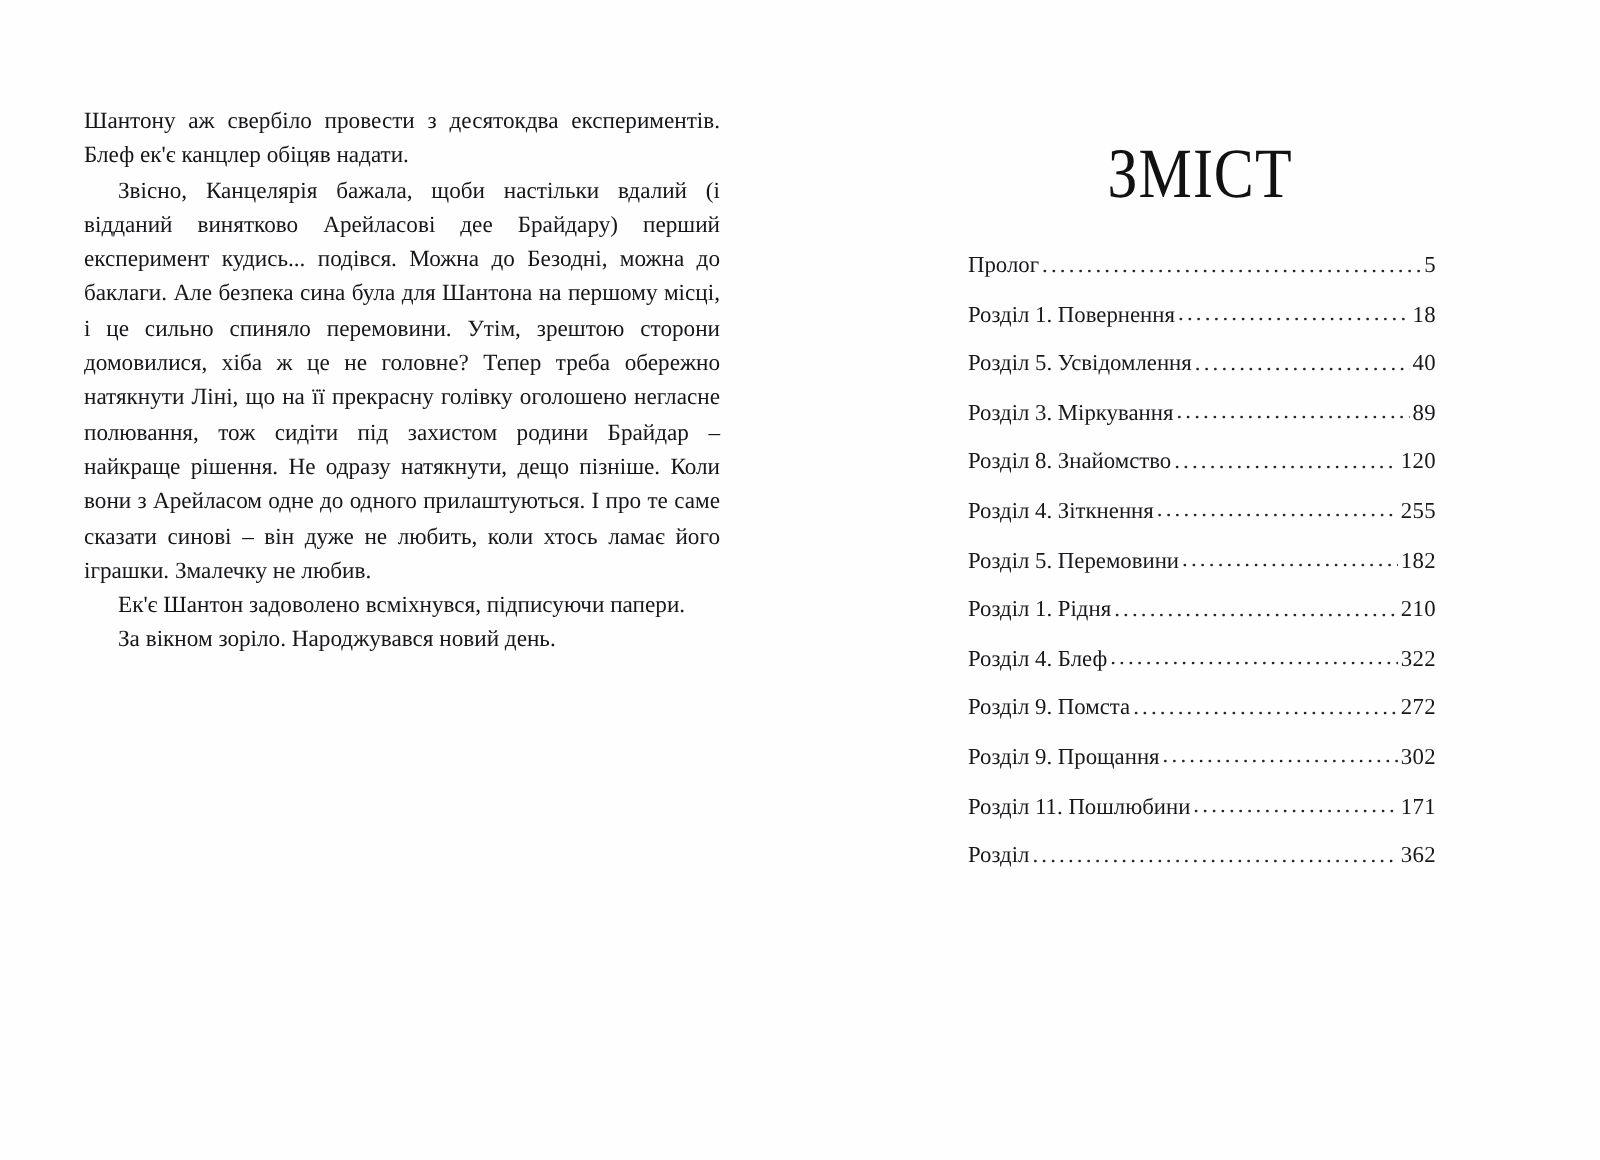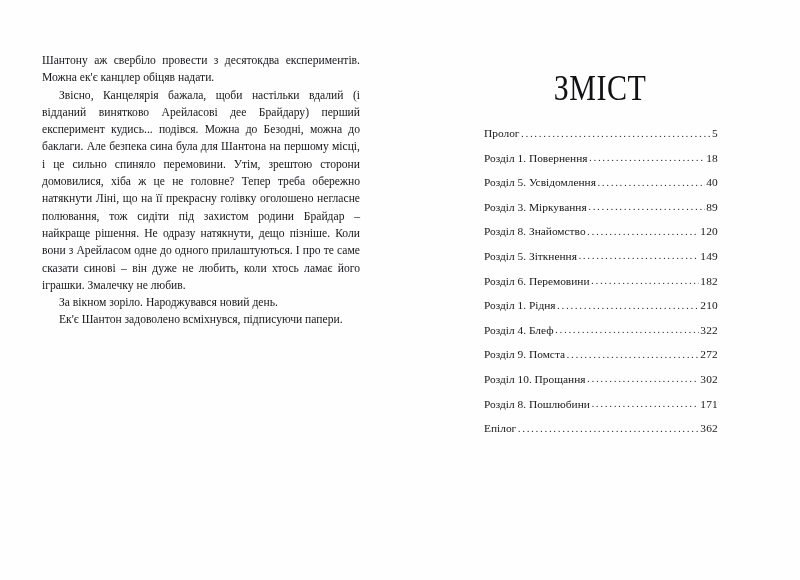--- a/index.html
+++ b/index.html
@@ -112,24 +112,24 @@
   
   .toc-row.gap .toc-dots { padding-right: 4px; }
 </style>
 </head>
 <body>
 
 <div class="spread">
 
   <div class="page-left">
     <div class="body-text">
-      <p class="no-indent">Шантону аж свербіло провести з десятокдва експериментів. Можна ек'є канцлер обіцяв надати.</p>
+      <p class="no-indent">Шантону аж свербіло провести з десятокдва експериментів. Блеф ек'є канцлер обіцяв надати.</p>
       <p>Звісно, Канцелярія бажала, щоби настільки вдалий (і відданий винятково Арейласові дее Брайдару) перший експеримент кудись... подівся. Можна до Безодні, можна до баклаги. Але безпека сина була для Шантона на першому місці, і це сильно спиняло перемовини. Утім, зрештою сторони домовилися, хіба ж це не головне? Тепер треба обережно натякнути Ліні, що на її прекрасну голівку оголошено негласне полювання, тож сидіти під захистом родини Брайдар – найкраще рішення. Не одразу натякнути, дещо пізніше. Коли вони з Арейласом одне до одного прилаштуються. І про те саме сказати синові – він дуже не любить, коли хтось ламає його іграшки. Змалечку не любив.</p>
+      <p>Ек'є Шантон задоволено всміхнувся, підписуючи папери.</p>
       <p>За вікном зоріло. Народжувався новий день.</p>
-      <p>Ек'є Шантон задоволено всміхнувся, підписуючи папери.</p>
     </div>
   </div>
 
   <div class="page-right">
     <div class="toc-title">ЗМІСТ</div>
 
     <div class="toc-list">
 
       <div class="toc-row">
         <span class="toc-label">Пролог</span>
@@ -155,27 +155,27 @@
         <span class="toc-page">89</span>
       </div>
 
       <div class="toc-row gap">
         <span class="toc-label">Розділ 8. Знайомство</span>
         <span class="toc-dots">................................</span>
         <span class="toc-page">120</span>
       </div>
 
       <div class="toc-row gap">
-        <span class="toc-label">Розділ 5. Зіткнення</span>
+        <span class="toc-label">Розділ 4. Зіткнення</span>
         <span class="toc-dots">...................................</span>
-        <span class="toc-page">149</span>
-      </div>
-
-      <div class="toc-row">
-        <span class="toc-label">Розділ 6. Перемовини</span>
+        <span class="toc-page">255</span>
+      </div>
+
+      <div class="toc-row">
+        <span class="toc-label">Розділ 5. Перемовини</span>
         <span class="toc-dots">...............................</span>
         <span class="toc-page">182</span>
       </div>
 
       <div class="toc-row">
         <span class="toc-label">Розділ 1. Рідня</span>
         <span class="toc-dots">..........................................</span>
         <span class="toc-page">210</span>
       </div>
 
@@ -185,33 +185,33 @@
         <span class="toc-page">322</span>
       </div>
 
       <div class="toc-row gap">
         <span class="toc-label">Розділ 9. Помста</span>
         <span class="toc-dots">....................................</span>
         <span class="toc-page">272</span>
       </div>
 
       <div class="toc-row gap">
-        <span class="toc-label">Розділ 10. Прощання</span>
+        <span class="toc-label">Розділ 9. Прощання</span>
         <span class="toc-dots">................................</span>
         <span class="toc-page">302</span>
       </div>
 
       <div class="toc-row gap">
-        <span class="toc-label">Розділ 8. Пошлюбини</span>
+        <span class="toc-label">Розділ 11. Пошлюбини</span>
         <span class="toc-dots">.............................</span>
         <span class="toc-page">171</span>
       </div>
 
       <div class="toc-row gap">
-        <span class="toc-label">Епілог</span>
+        <span class="toc-label">Розділ</span>
         <span class="toc-dots">............................................</span>
         <span class="toc-page">362</span>
       </div>
 
     </div>
   </div>
 
 </div>
 
 </body></html>

